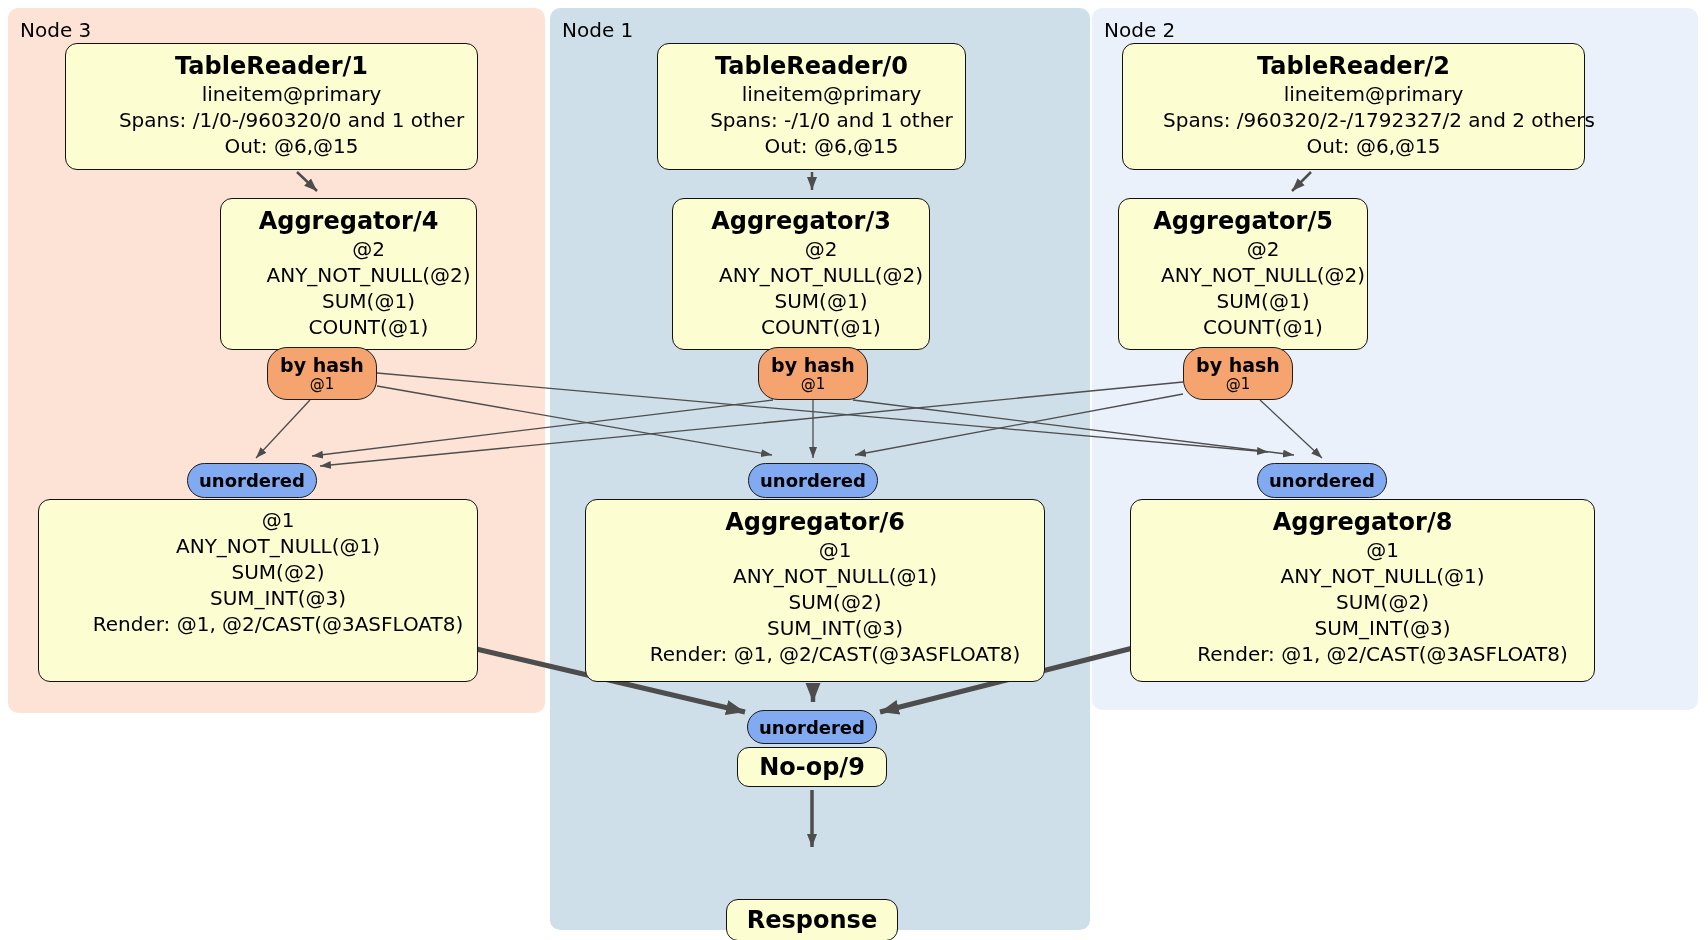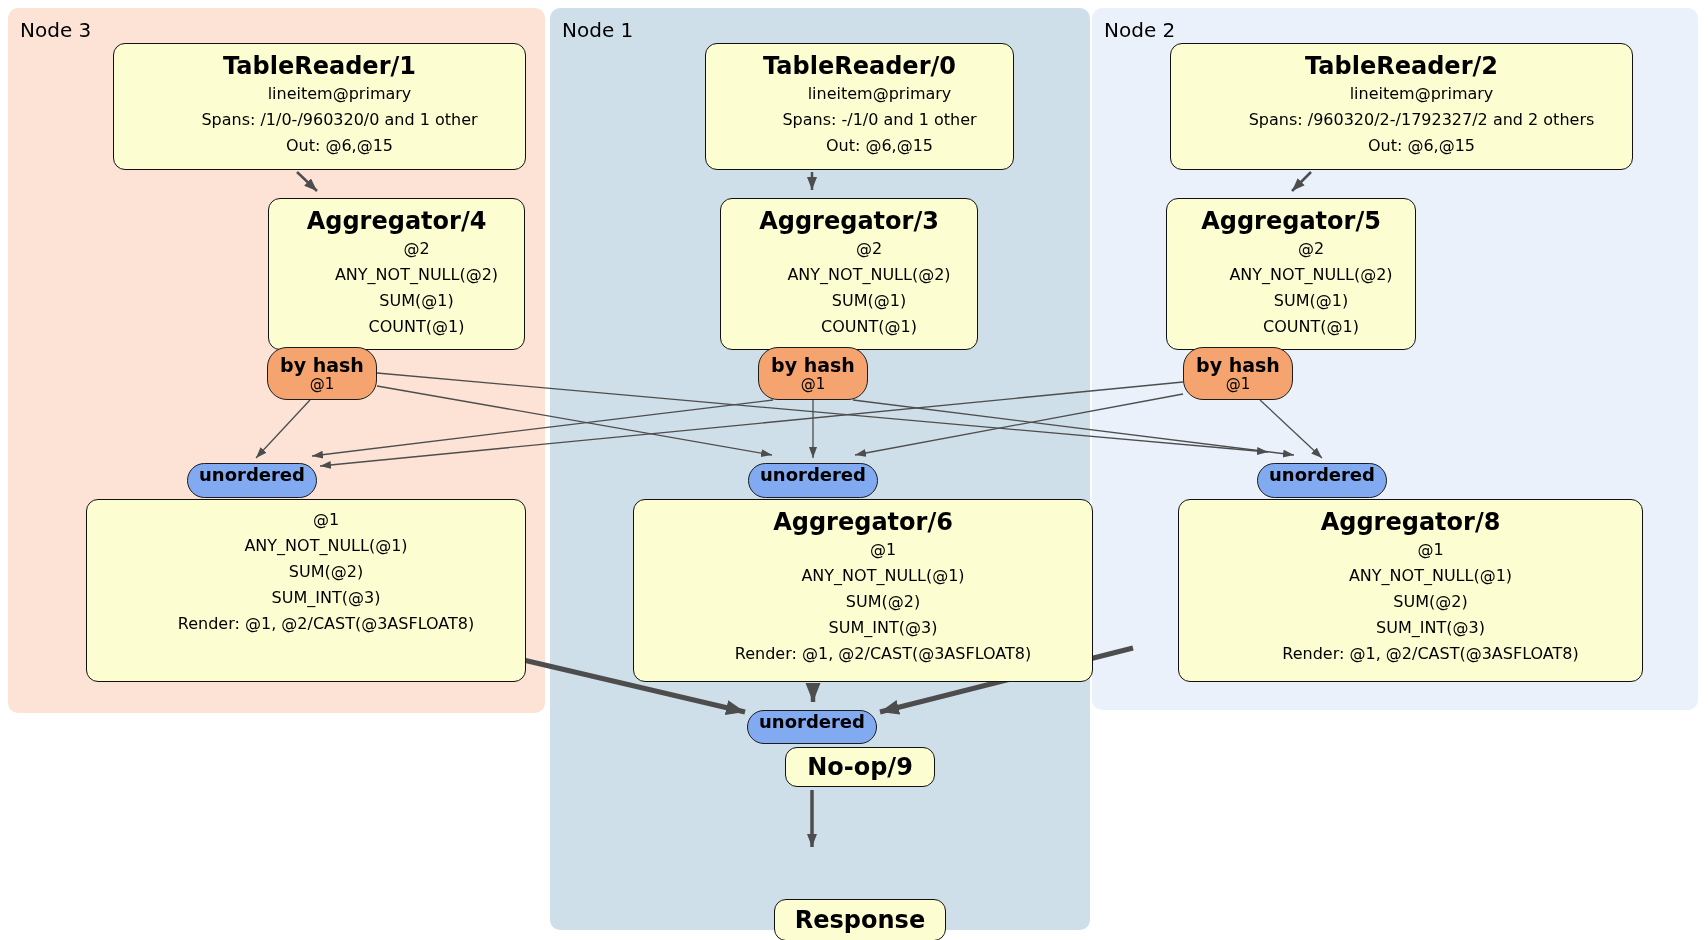--- a/index.html
+++ b/index.html
@@ -7,32 +7,32 @@
     --box-fill:#fdfdd2; --box-border:#111111;
     --hash-fill:#f5a470; --unordered-fill:#81aaf1; --edge:#4d4d4d;
   }
   html,body{margin:0;padding:0;background:#ffffff;}
   .canvas{position:relative;width:1708px;height:940px;overflow:hidden;
           font-family:"DejaVu Sans","Liberation Sans",sans-serif;color:#000;}
   .panel{position:absolute;border-radius:10px;z-index:0;}
   .panel-label{font-size:20px;line-height:24px;padding:10px 9px 0 12px;color:#000;}
   .edges{position:absolute;left:0;top:0;z-index:1;}
   .box{position:absolute;background:var(--box-fill);border:1.6px solid var(--box-border);
-       border-radius:12px;text-align:center;padding-top:7px;box-sizing:border-box;z-index:2;margin-left:48px;}
+       border-radius:12px;text-align:center;padding-top:7px;box-sizing:border-box;z-index:2;}
   .btitle{font-weight:bold;font-size:24px;line-height:30px;white-space:nowrap;}
-  .bline{font-size:16px;line-height:26px;white-space:nowrap;padding-left:40px;}
+  .bline{font-size:20px;line-height:26px;white-space:nowrap;padding-left:40px;}
   .box-mini{display:flex;align-items:center;justify-content:center;padding-top:0;}
   .box-mini .btitle{line-height:normal;}
   .hash{position:absolute;background:var(--hash-fill);border:1.7px solid #1c1c1c;border-radius:20px;
         display:flex;flex-direction:column;align-items:center;justify-content:center;
         box-sizing:border-box;z-index:3;}
   .hash-label{font-weight:bold;font-size:19px;line-height:22px;}
   .hash-sub{font-size:15px;line-height:17px;}
   .un{position:absolute;background:var(--unordered-fill);border:1.7px solid #1c1c1c;border-radius:18px;
-      display:flex;align-items:flex-start;justify-content:center;font-weight:bold;font-size:18px;
+      display:flex;align-items:center;justify-content:center;font-weight:bold;font-size:18px;
       box-sizing:border-box;z-index:3;}
 </style>
 </head>
 <body>
 
 <div class="canvas">
 
   <div class="panel" style="left:8px;top:8px;width:537px;height:705px;background:var(--panel-node3);">
     <div class="panel-label">Node 3</div>
   </div>

